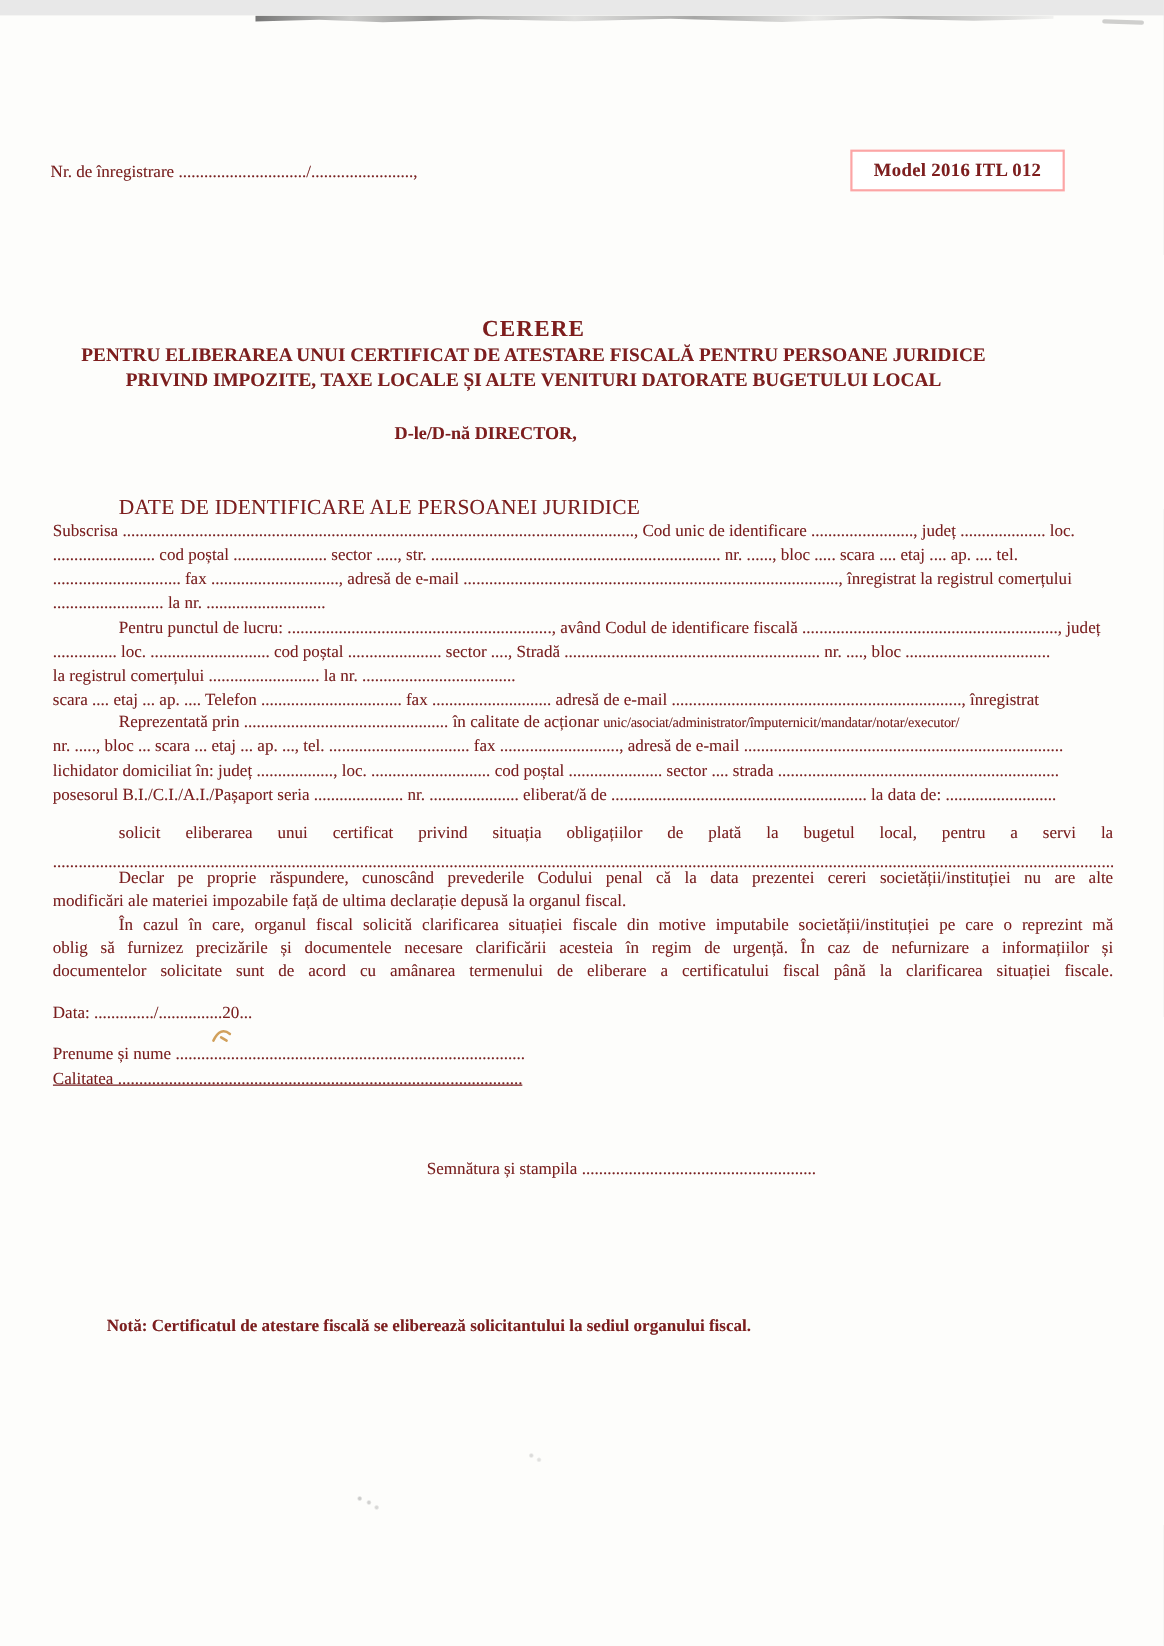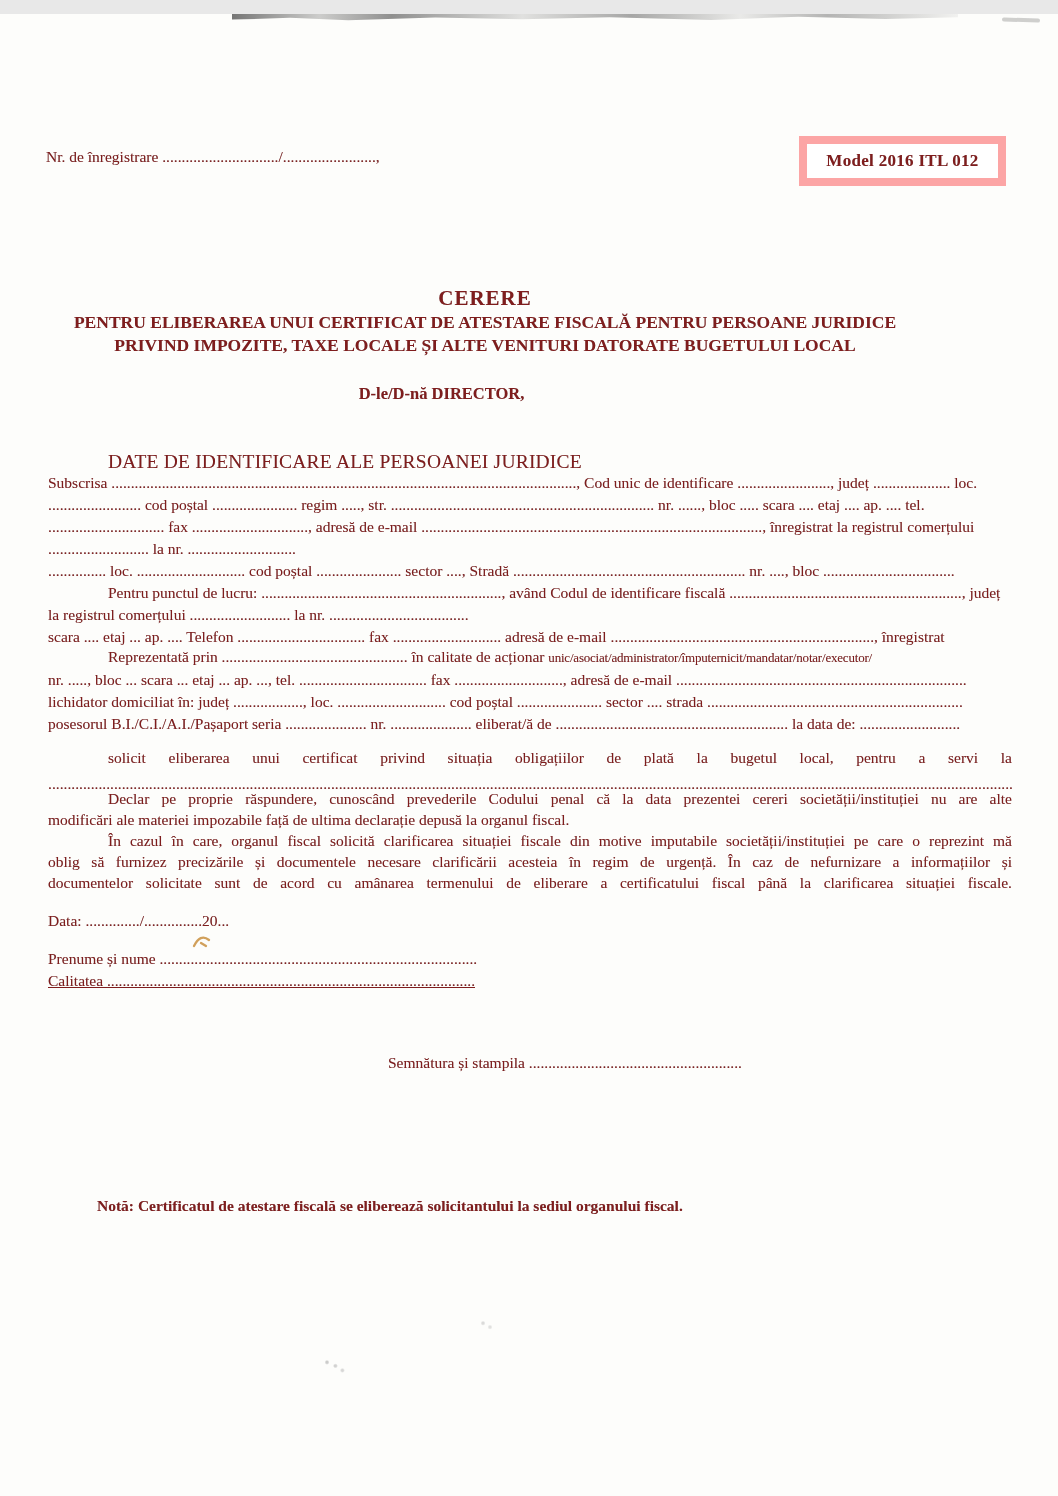--- a/index.html
+++ b/index.html
@@ -11,22 +11,22 @@
   }
   .ink { text-shadow:0 0 .5px rgba(45,45,45,.35); }
   .line { white-space:nowrap; overflow:hidden; }
   .para { position:absolute; left:48px; width:964px; font-size:15.5px; line-height:22px; }
   .jline { text-align:justify; text-align-last:justify; white-space:normal; }
   .indent { padding-left:60px; }
   .small-list { font-size:13px; letter-spacing:-.2px; }
 
   .reg-line { position:absolute; left:46px; top:134px; font-size:15.5px; }
   .model-box {
-    position:absolute; left:799px; top:122px; width:191px; height:34px;
-    border:8px solid #fca5a5; display:flex; align-items:center; justify-content:center;
+    position:absolute; left:773px; top:122px; width:191px; height:34px;
+    border:2px solid #fca5a5; display:flex; align-items:center; justify-content:center;
     font-size:17px; font-weight:bold; letter-spacing:.3px; background:#fff;
   }
   .title-block { position:absolute; top:272px; left:0; width:970px; text-align:center; }
   .title-main { font-size:21px; font-weight:bold; letter-spacing:1px; line-height:25px; }
   .title-sub  { font-size:17.5px; font-weight:bold; line-height:23px; }
   .salutation { position:absolute; top:370px; left:0; width:883px; text-align:center;
                 font-size:16.5px; font-weight:bold; }
   .section-heading { position:absolute; left:108px; top:437px; font-size:19.5px; letter-spacing:.2px; }
 
   .p-subscrisa   { top:458px; }
@@ -86,28 +86,28 @@
     <div class="title-sub ink">PENTRU ELIBERAREA UNUI CERTIFICAT DE ATESTARE FISCALĂ PENTRU PERSOANE JURIDICE</div>
     <div class="title-sub ink">PRIVIND IMPOZITE, TAXE LOCALE ȘI ALTE VENITURI DATORATE BUGETULUI LOCAL</div>
   </div>
 
   <div class="salutation ink">D-le/D-nă DIRECTOR,</div>
 
   <div class="section-heading ink">DATE DE IDENTIFICARE ALE PERSOANEI JURIDICE</div>
 
   <div class="para p-subscrisa">
     <div class="line ink">Subscrisa ........................................................................................................................, Cod unic de identificare ........................, județ .................... loc.</div>
-    <div class="line ink">........................ cod poștal ...................... regim ....., str. .................................................................... nr. ......, bloc ..... scara .... etaj .... ap. .... tel.</div>
+    <div class="line ink">........................ cod poștal ...................... sector ....., str. .................................................................... nr. ......, bloc ..... scara .... etaj .... ap. .... tel.</div>
     <div class="line ink">.............................. fax .............................., adresă de e-mail ........................................................................................, înregistrat la registrul comerțului</div>
     <div class="line ink">.......................... la nr. ............................</div>
   </div>
 
   <div class="para p-punct">
+    <div class="line ink indent">Pentru punctul de lucru: .............................................................., având Codul de identificare fiscală ............................................................, județ</div>
     <div class="line ink">............... loc. ............................ cod poștal ...................... sector ...., Stradă ............................................................ nr. ...., bloc ..................................</div>
-    <div class="line ink indent">Pentru punctul de lucru: .............................................................., având Codul de identificare fiscală ............................................................, județ</div>
     <div class="line ink">la registrul comerțului .......................... la nr. ....................................</div>
     <div class="line ink">scara .... etaj ... ap. .... Telefon ................................. fax ............................ adresă de e-mail ...................................................................., înregistrat</div>
   </div>
 
   <div class="para p-reprezentata">
     <div class="line ink indent"><span>Reprezentată prin ................................................ în calitate de acționar </span><span class="small-list">unic/asociat/administrator/împuternicit/mandatar/notar/executor/</span></div>
     <div class="line ink">nr. ....., bloc ... scara ... etaj ... ap. ..., tel. ................................. fax ............................, adresă de e-mail ...........................................................................</div>
     <div class="line ink">lichidator domiciliat în: județ .................., loc. ............................ cod poștal ...................... sector .... strada ..................................................................</div>
     <div class="line ink">posesorul B.I./C.I./A.I./Pașaport seria ..................... nr. ..................... eliberat/ă de ............................................................ la data de: ..........................</div>
   </div>

